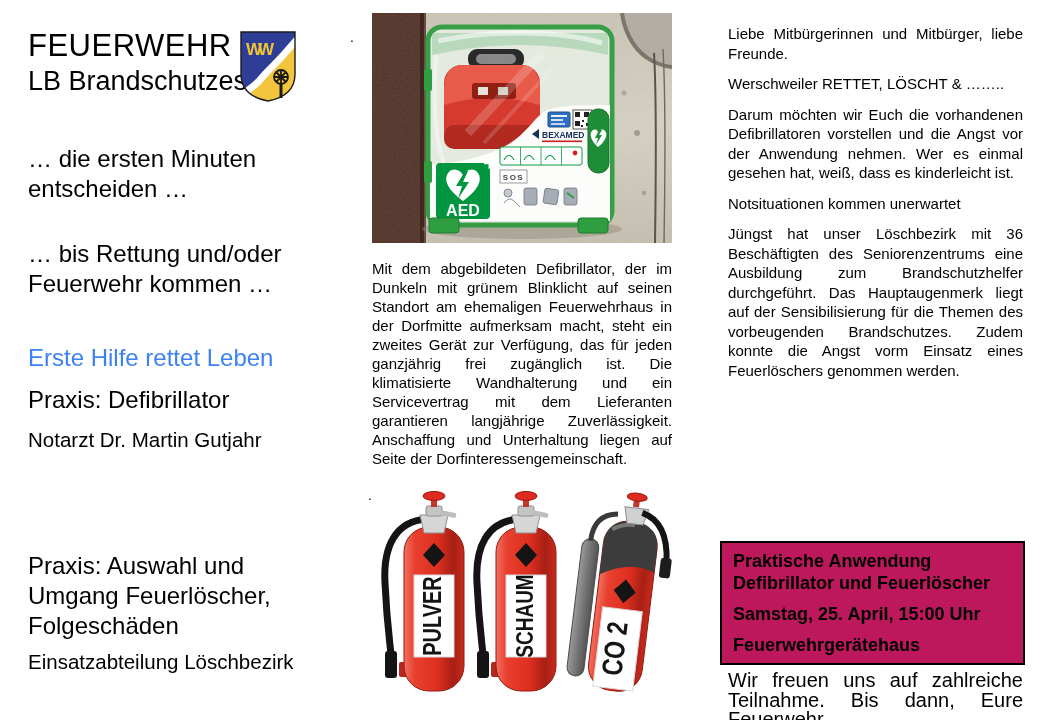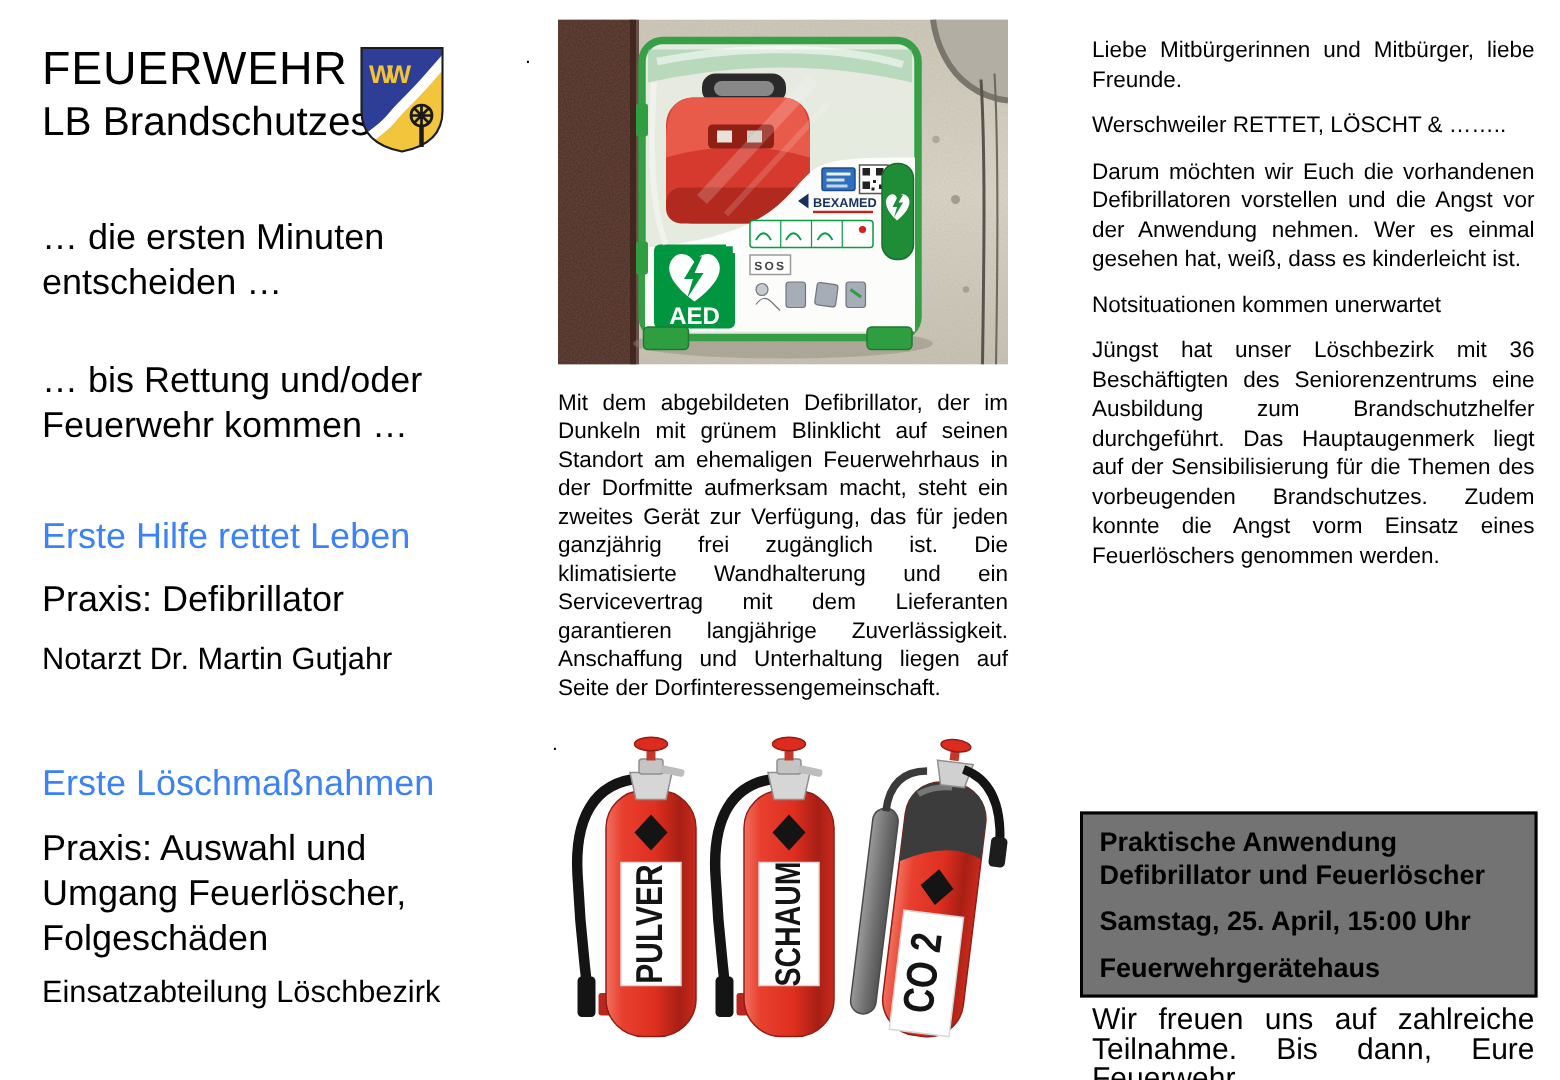--- a/index.html
+++ b/index.html
@@ -18,21 +18,21 @@
   
   .dot{position:absolute;font-size:14px;line-height:14px;color:#000;}
   .dot-top{left:350px;top:30px;}
   .dot-bottom{left:368px;top:488px;}
   .photo{position:absolute;left:372px;top:13px;width:300px;height:230px;}
   .mid-text{position:absolute;left:372px;top:259px;width:300px;margin:0;font-size:15px;line-height:19px;text-align:justify;}
   .ext{position:absolute;left:375px;top:485px;width:300px;height:218px;}
   
   .right-col{position:absolute;left:728px;top:24px;width:295px;}
   .right-col p{margin:0 0 11px 0;font-size:15px;line-height:19.5px;text-align:justify;}
-  .event-box{position:absolute;left:720px;top:541px;width:305px;box-sizing:border-box;border:2px solid #000;padding:7px 11px;background:#737373;}
+  .event-box{position:absolute;left:720px;top:541px;width:305px;box-sizing:border-box;border:2px solid #000;padding:7px 11px;background:#be185d;}
   .eb-line{font-size:18px;font-weight:bold;line-height:22px;}
   .eb-gap{margin-bottom:9px;}
   .closing{position:absolute;left:728px;top:671px;width:295px;margin:0;font-size:20px;line-height:19.5px;text-align:justify;}
   svg text{font-family:"Liberation Sans", sans-serif;}
 </style>
 </head>
 <body>
 
 <section class="left-col">
   <h1 class="flyer-title">FEUERWEHR</h1>
@@ -58,21 +58,20 @@
         <path d="M42,54 L42,68" stroke-width="3"></path>
       </g>
     </svg>
   </div>
 
   <div class="li" style="top:114px">… die ersten Minuten entscheiden …</div>
   <div class="li" style="top:209px">… bis Rettung und/oder Feuerwehr kommen …</div>
   <div class="li red" style="top:313px">Erste Hilfe rettet Leben</div>
   <div class="li" style="top:355px">Praxis: Defibrillator</div>
   <div class="li small" style="top:397px">Notarzt Dr. Martin Gutjahr</div>
-  <div class="li red" style="top:478px">Erste Löschmaßnahmen</div>
   <div class="li" style="top:521px">Praxis: Auswahl und Umgang Feuerlöscher, Folgeschäden</div>
   <div class="li small" style="top:619px">Einsatzabteilung Löschbezirk</div>
 </section>
 
 <span class="dot dot-top">.</span>
 
 <div class="photo">
   <svg viewBox="0 0 300 230" width="300" height="230">
     <defs>
       <filter id="noise" x="0" y="0" width="100%" height="100%">

